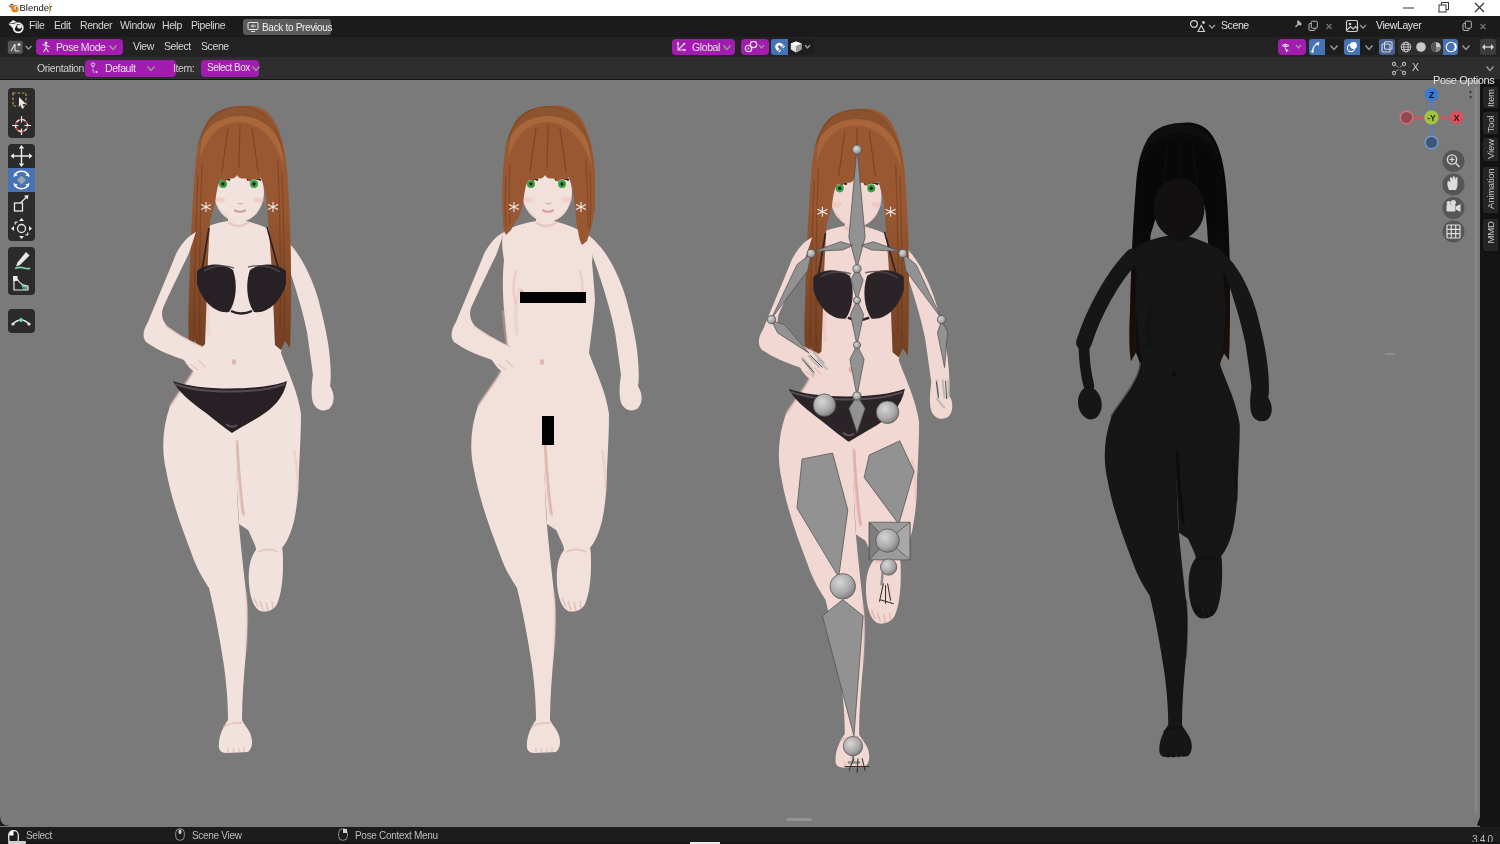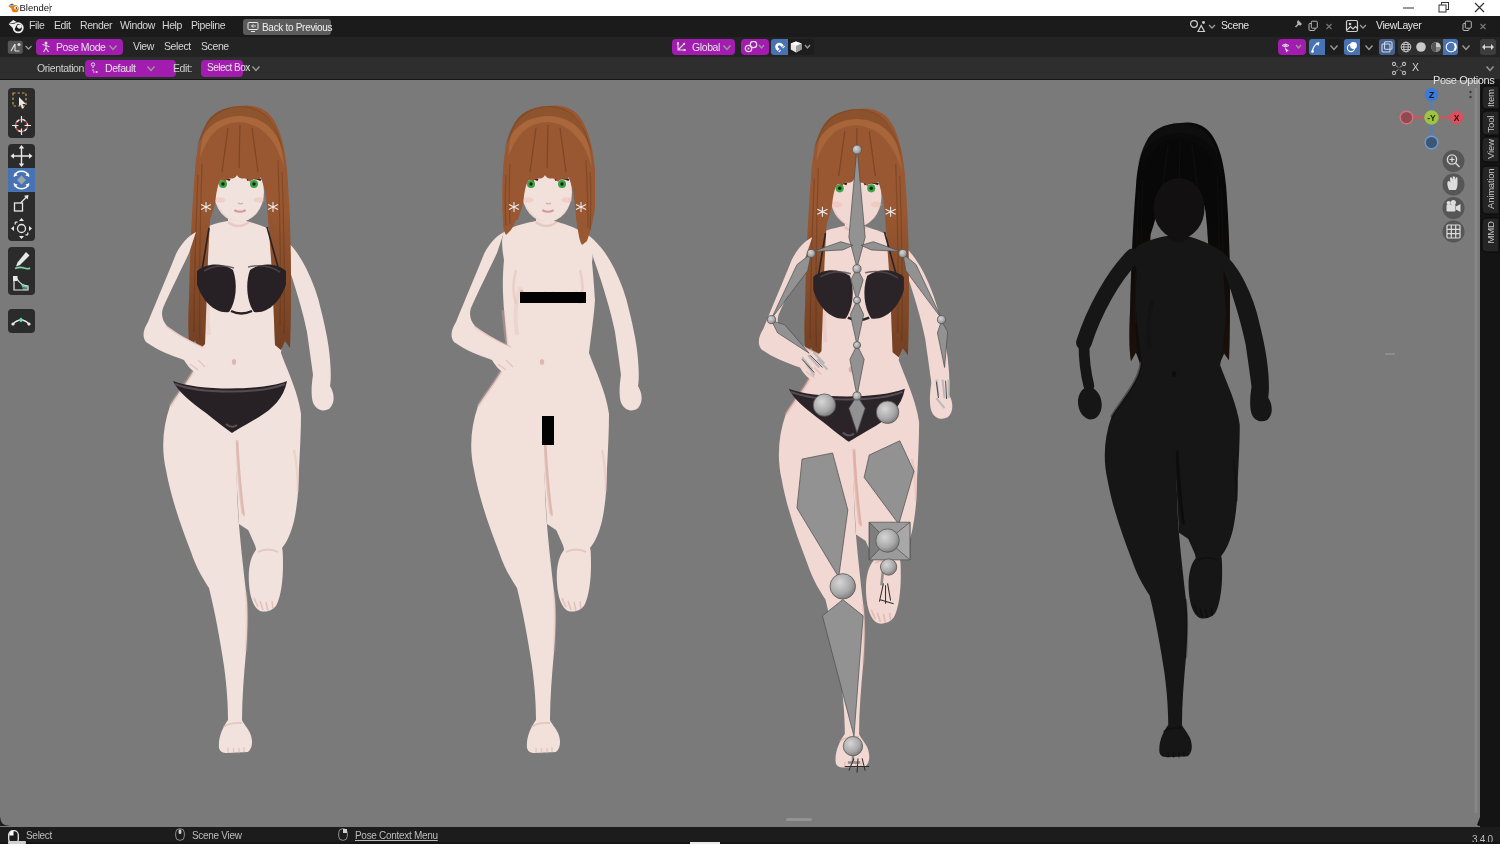--- a/index.html
+++ b/index.html
@@ -558,22 +558,22 @@
       <svg class="abs" style="left:4px;top:2.5px" width="12" height="12" viewBox="0 0 12 12">
         <circle cx="4" cy="2.5" r="1.7" fill="none" stroke="#ddd" stroke-width="1"></circle>
         <path d="M4 4.5 L4 10 M4 10 L9 10" stroke="#ddd" stroke-width="1.1" stroke-dasharray="1.6 1.2" fill="none"></path>
         <path d="M9 10 l-2.2 -1.2 l0 2.4 Z" fill="#ddd"></path>
       </svg>
       <span class="abs" style="left:20px;top:2px;font-size:10.5px;">Default</span>
       <svg class="abs" style="left:61px;top:5.5px" width="10" height="8" viewBox="0 0 10 8">
           <path d="M1.5 1.5 l3.5 4 l3.5 -4" stroke="#9a9a9a" stroke-width="1.4" fill="none"></path>
         </svg>
     </div>
-    <span class="abs" style="left:173px;top:5px;">Edit:</span>
-    <div class="field" style="left:201px;top:2.5px;width:42px;height:17px;text-align:center;">
+    <span class="abs" style="left:173px;top:5px;">Item:</span>
+    <div class="field" style="left:201px;top:2.5px;width:58px;height:17px;text-align:center;">
       <span class="abs" style="left:6px;top:2.5px;font-size:10px;letter-spacing:-0.5px;">Select Box</span>
       <svg class="abs" style="left:50px;top:5.5px" width="10" height="8" viewBox="0 0 10 8">
           <path d="M1.5 1.5 l3.5 4 l3.5 -4" stroke="#9a9a9a" stroke-width="1.4" fill="none"></path>
         </svg>
     </div>
 
     <svg class="abs" style="left:1391px;top:4px" width="16" height="15" viewBox="0 0 16 15">
       <circle cx="3" cy="3" r="1.6" fill="none" stroke="#b9b9b9" stroke-width="1.1"></circle>
       <circle cx="13" cy="3" r="1.6" fill="none" stroke="#b9b9b9" stroke-width="1.1"></circle>
       <circle cx="3" cy="12" r="1.6" fill="none" stroke="#b9b9b9" stroke-width="1.1"></circle>
@@ -597,20 +597,20 @@
     <span class="abs" style="left:26px;top:3px;">Select</span>
     <svg class="abs" style="left:175px;top:1px" width="10" height="13" viewBox="0 0 10 13">
       <rect x="0.7" y="0.7" width="8.6" height="11.6" rx="4" fill="none" stroke="#909090" stroke-width="1"></rect>
       <rect x="3.6" y="1.5" width="2.8" height="4.5" rx="1.3" fill="#cfcfcf"></rect>
     </svg>
     <span class="abs" style="left:192px;top:3px;">Scene View</span>
     <svg class="abs" style="left:338px;top:1px" width="10" height="13" viewBox="0 0 10 13">
       <rect x="0.7" y="0.7" width="8.6" height="11.6" rx="4" fill="none" stroke="#909090" stroke-width="1"></rect>
       <path d="M9 5 L5 5 L5 1 L9 1 Z" fill="#cfcfcf"></path>
     </svg>
-    <span class="abs" style="left:355px;top:3px;text-decoration:underline;">Pose Context Menu</span>
+    <span class="abs" style="left:355px;top:3px;">Pose Context Menu</span>
     <span class="abs" style="left:1472px;top:7px;">3.4.0</span>
   </div>
   <div class="abs" id="bottomline"></div>
   <div class="abs" style="left:8px;top:841px;width:18px;height:3px;background:#cfcfcf;border-radius:1px;"></div>
   <div class="abs" style="left:690px;top:842px;width:30px;height:2px;background:#e9e9e9;"></div>
   <div class="abs" style="left:49px;top:3px;width:1px;height:10px;background:#d8ba6c;"></div>
 </div>
 
 </body></html>

